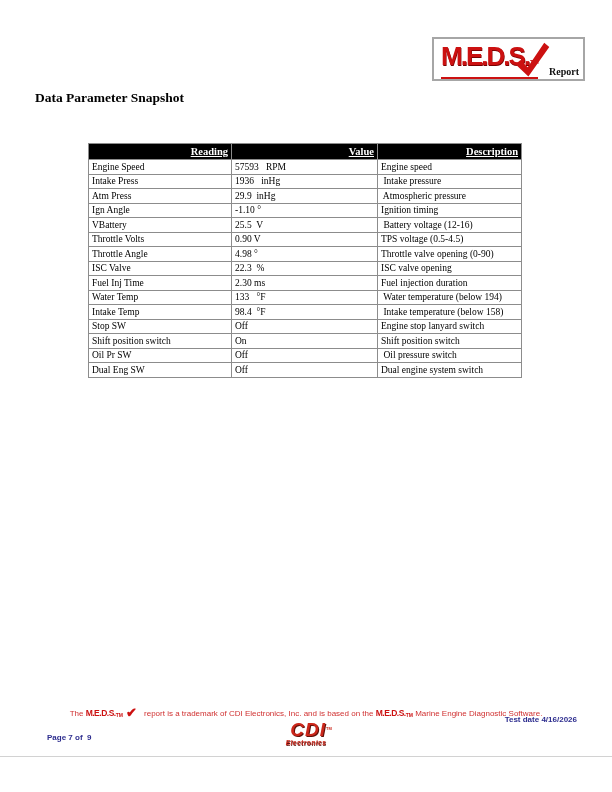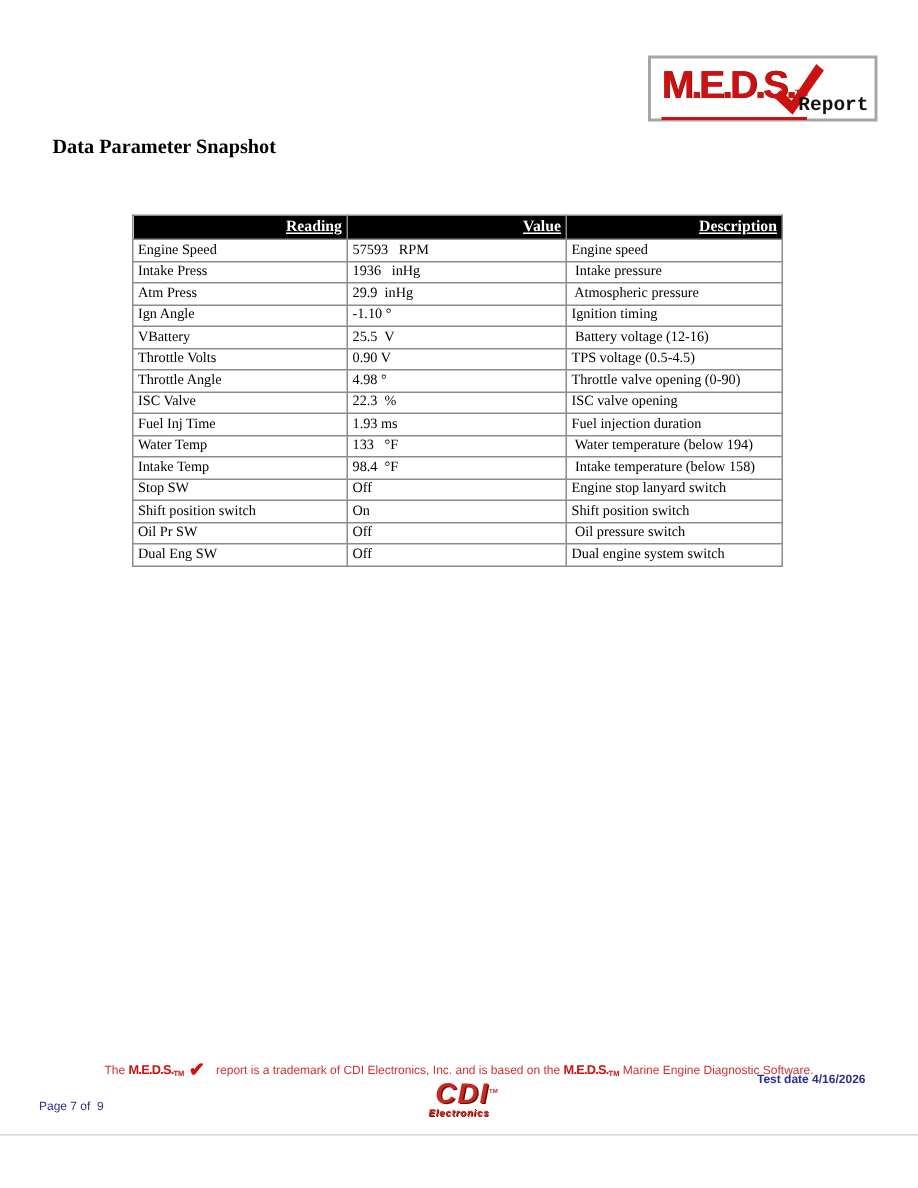--- a/index.html
+++ b/index.html
@@ -29,22 +29,22 @@
     border-bottom:2px solid var(--brand-red);
     padding-bottom:1px;
   }
   .logo-tm{
     font-size:6px;letter-spacing:0;vertical-align:baseline;
     position:relative;top:-1px;left:1px;text-shadow:none;
   }
   .logo-check{position:absolute;right:28px;top:3px;width:46px;height:36px;}
   .logo-caption{
     position:absolute;right:4px;bottom:2px;
-    font-family:Liberation Mono, monospace;font-weight:bold;
-    font-size:13px;color:#111111;
+    font-family:Liberation Serif, serif;font-weight:bold;
+    font-size:10px;color:#111111;
   }
 
   
   .title{
     position:absolute;left:35px;top:90px;margin:0;
     font-family:"Liberation Serif", serif;
     font-size:13.5px;font-weight:bold;color:#000000;
   }
 
   
@@ -77,22 +77,22 @@
     color:var(--brand-red);
   }
   .tm-small{font-size:5px;letter-spacing:0;position:relative;top:1px;}
   .tm-check{
     font-size:13px;font-weight:bold;color:var(--brand-red);
     position:relative;top:1px;margin:0 5px 0 3px;
   }
 
   
   .page-label{
-    position:absolute;left:26px;top:733px;
-    font-family:"Liberation Sans", sans-serif;font-size:8px;font-weight:normal;
+    position:absolute;left:47px;top:733px;
+    font-family:"Liberation Sans", sans-serif;font-size:8px;font-weight:bold;
     color:var(--navy);white-space:pre;
   }
   .test-date{
     position:absolute;right:35px;top:715px;
     font-family:"Liberation Sans", sans-serif;font-size:8px;font-weight:bold;
     color:var(--navy);
   }
   .cdi-logo{
     position:absolute;left:50%;top:720px;transform:translateX(-50%);
     text-align:center;font-family:"Liberation Sans", sans-serif;
@@ -178,21 +178,21 @@
           <td>4.98 °</td>
           <td>Throttle valve opening (0-90)</td>
         </tr>
         <tr>
           <td>ISC Valve</td>
           <td>22.3  %</td>
           <td>ISC valve opening</td>
         </tr>
         <tr>
           <td>Fuel Inj Time</td>
-          <td>1.93 ms</td>
+          <td>2.30 ms</td>
           <td>Fuel injection duration</td>
         </tr>
         <tr>
           <td>Water Temp</td>
           <td>133   °F</td>
           <td> Water temperature (below 194)</td>
         </tr>
         <tr>
           <td>Intake Temp</td>
           <td>98.4  °F</td>

